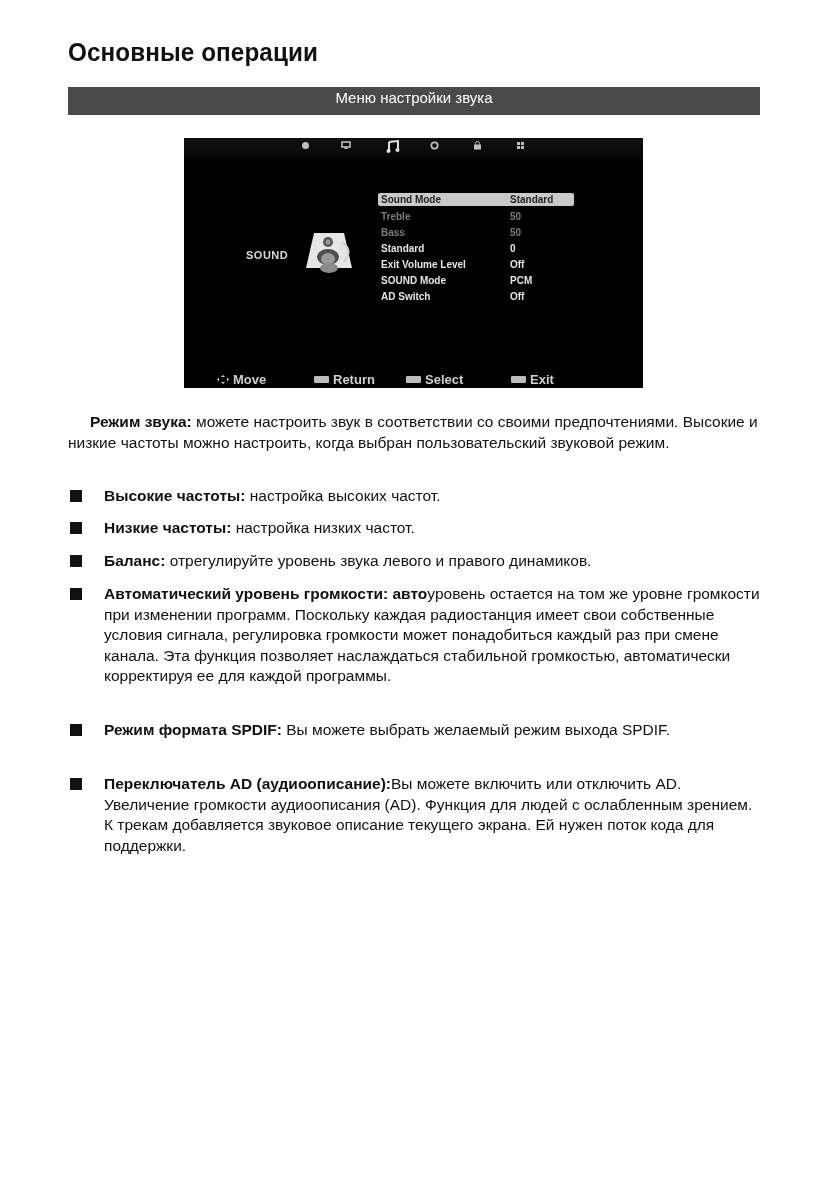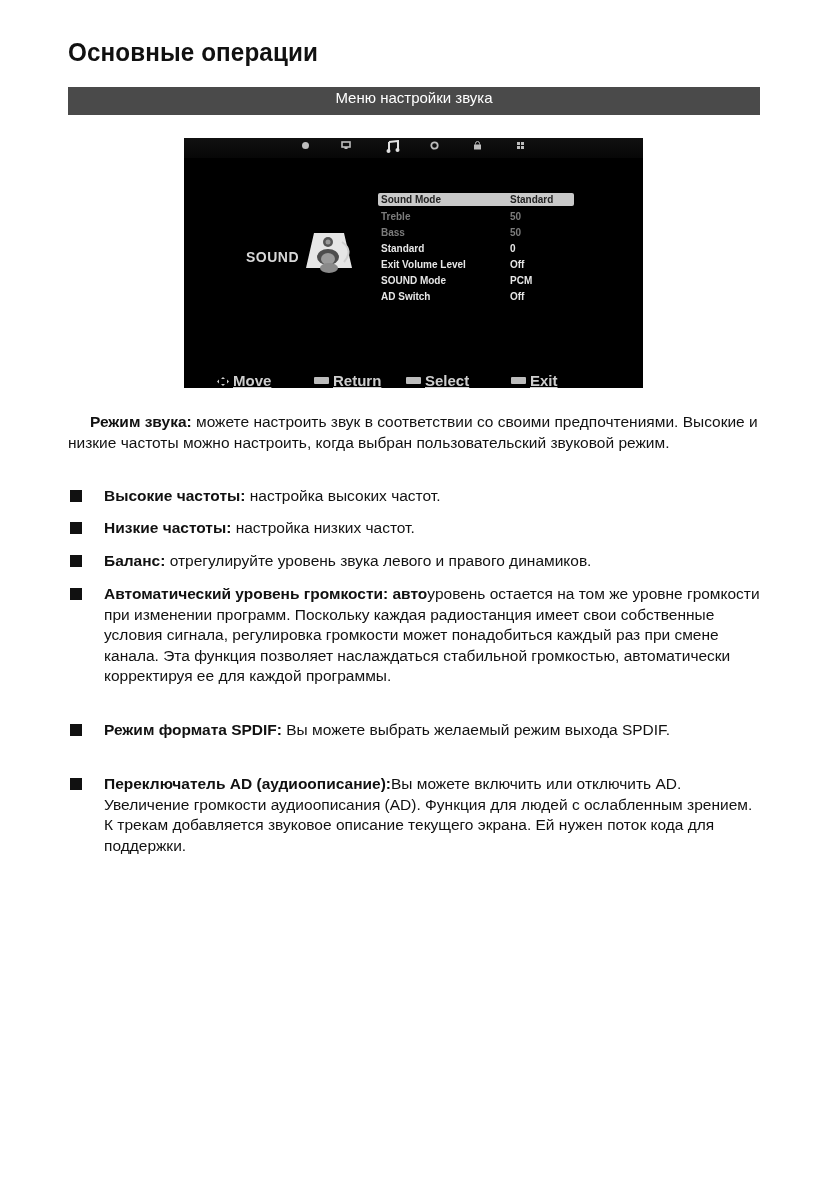--- a/index.html
+++ b/index.html
@@ -22,42 +22,42 @@
       background: #000; overflow: hidden;
     }
     .tv-topbar {
       position: absolute; left: 0; top: 0; width: 100%; height: 20px;
       background: linear-gradient(#111, #070707);
     }
     .tv-icon { position: absolute; top: 3px; color: #cfcfcf; font-size: 10px; line-height: 12px; }
     .tv-icon svg { display: block; }
     .tv-label {
       position: absolute; left: 62px; top: 111px; color: #d8d8d8;
-      font-size: 14px; font-weight: bold; letter-spacing: 0.5px;
+      font-size: 11px; font-weight: bold; letter-spacing: 0.5px;
     }
     .speaker { position: absolute; left: 120px; top: 92px; }
     .menu {
       position: absolute; left: 194px; top: 55px; width: 196px;
     }
     .menu-row {
       position: relative; height: 16px; font-size: 10px; font-weight: bold;
       line-height: 16px; color: #e6e6e6;
     }
     .menu-row .lbl { position: absolute; left: 3px; }
     .menu-row .val { position: absolute; left: 132px; width: 60px; }
     .menu-row.selected {
       background: #c9c9c9; color: #222; border-radius: 2px; height: 13px; line-height: 13px; margin-bottom: 3px;
     }
     .menu-row.dim { color: #7c7c7c; }
     .tv-footer {
       position: absolute; left: 0; bottom: 0; width: 100%; height: 20px;
     }
     .hint {
-      position: absolute; top: 4px; font-size: 15px; font-weight: bold; color: #cfcfcf;
-      display: flex; align-items: center; gap: 4px; text-decoration: underline;
+      position: absolute; top: 4px; font-size: 13px; font-weight: bold; color: #cfcfcf;
+      display: flex; align-items: center; gap: 4px;
     }
     .key {
       display: inline-block; width: 15px; height: 7px; background: #bdbdbd; border-radius: 1px;
     }
     .body-text {
       position: absolute; left: 68px; width: 700px; font-size: 15.5px; line-height: 20.5px; color: #111;
     }
     .body-text b { font-weight: bold; margin-left: 22px; }
     .bullet {
       position: absolute; left: 68px; width: 700px; font-size: 15.5px; line-height: 20.5px;

